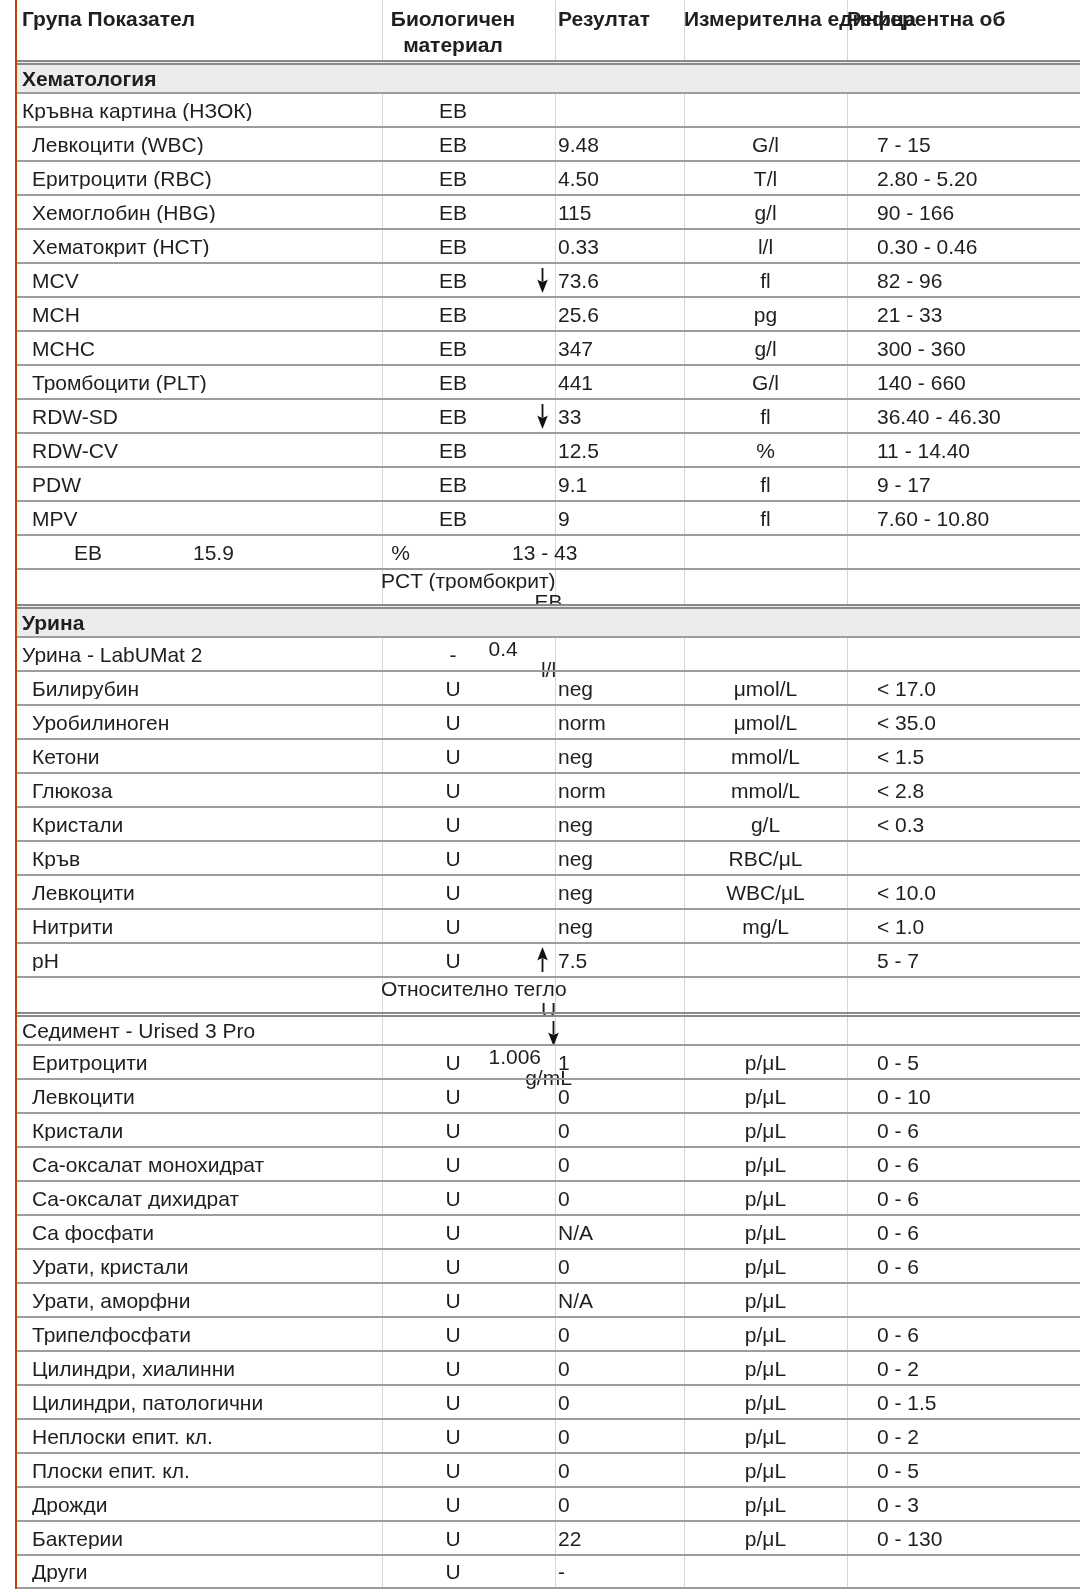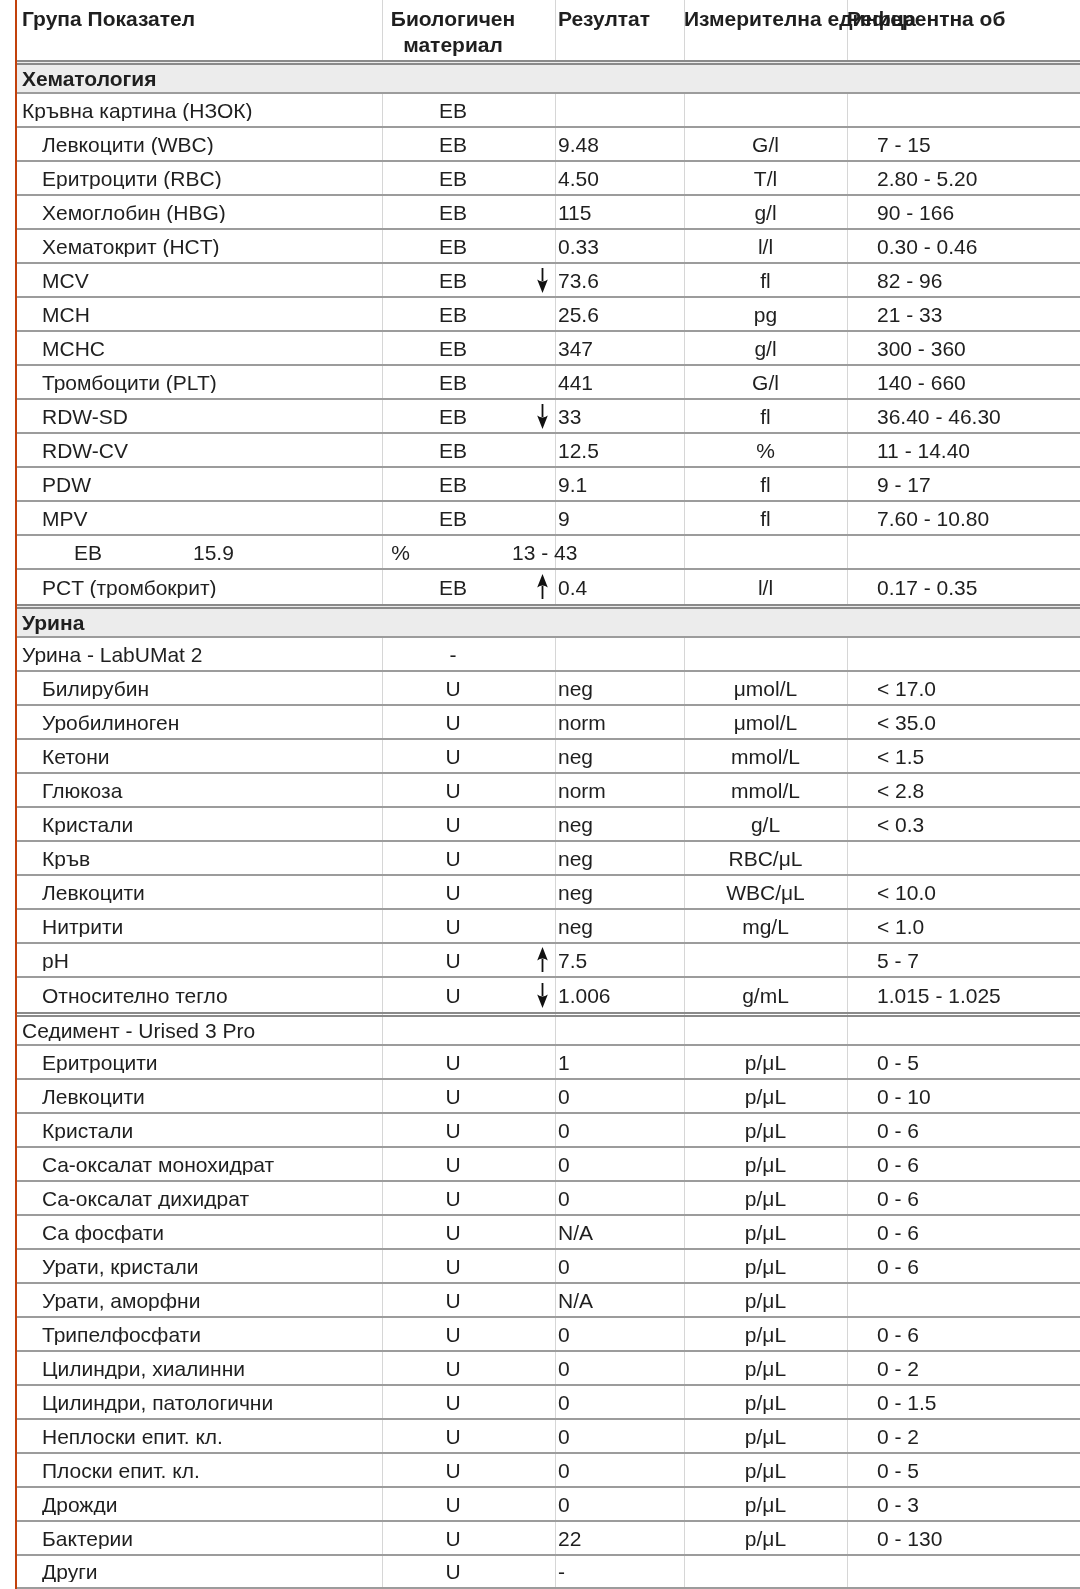--- a/index.html
+++ b/index.html
@@ -37,29 +37,29 @@
   .row{
     display:flex;align-items:center;
     height:34px;box-sizing:border-box;
     border-bottom:2px solid var(--row-border);
     font-size:21px;line-height:1;
     position:relative;z-index:1;
   }
   .row.sep{
     border-top:5px double var(--section-border);
   }
-  .row.no-bb{border-bottom:none;}
+  .row.no-bb{border-bottom:none;flex-direction:column;}
   .row.last{border-bottom:3px solid var(--row-border);}
   .row.section{
     background:var(--section-bg);
     font-weight:700;
   }
   .cell{box-sizing:border-box;flex:0 0 auto;}
   .label{width:365px;padding-left:5px;white-space:nowrap;overflow:hidden;}
-  .label.indent{padding-left:25px;}
+  .label.indent{padding-left:15px;}
   .section-label{width:100%;padding-left:5px;}
   .mat{width:142px;text-align:center;}
   .arrow{width:28px;display:flex;justify-content:flex-end;align-items:center;}
   .arrow svg{display:block;margin-right:2px;}
   .res{width:132px;padding-left:6px;text-align:left;white-space:nowrap;}
   .unit{width:163px;text-align:center;white-space:nowrap;}
   .ref{flex:1 1 auto;padding-left:30px;white-space:nowrap;overflow:hidden;}
   
   .hdr-row .label{width:365px;}
   .hdr-row .mat{width:142px;text-align:center;}

